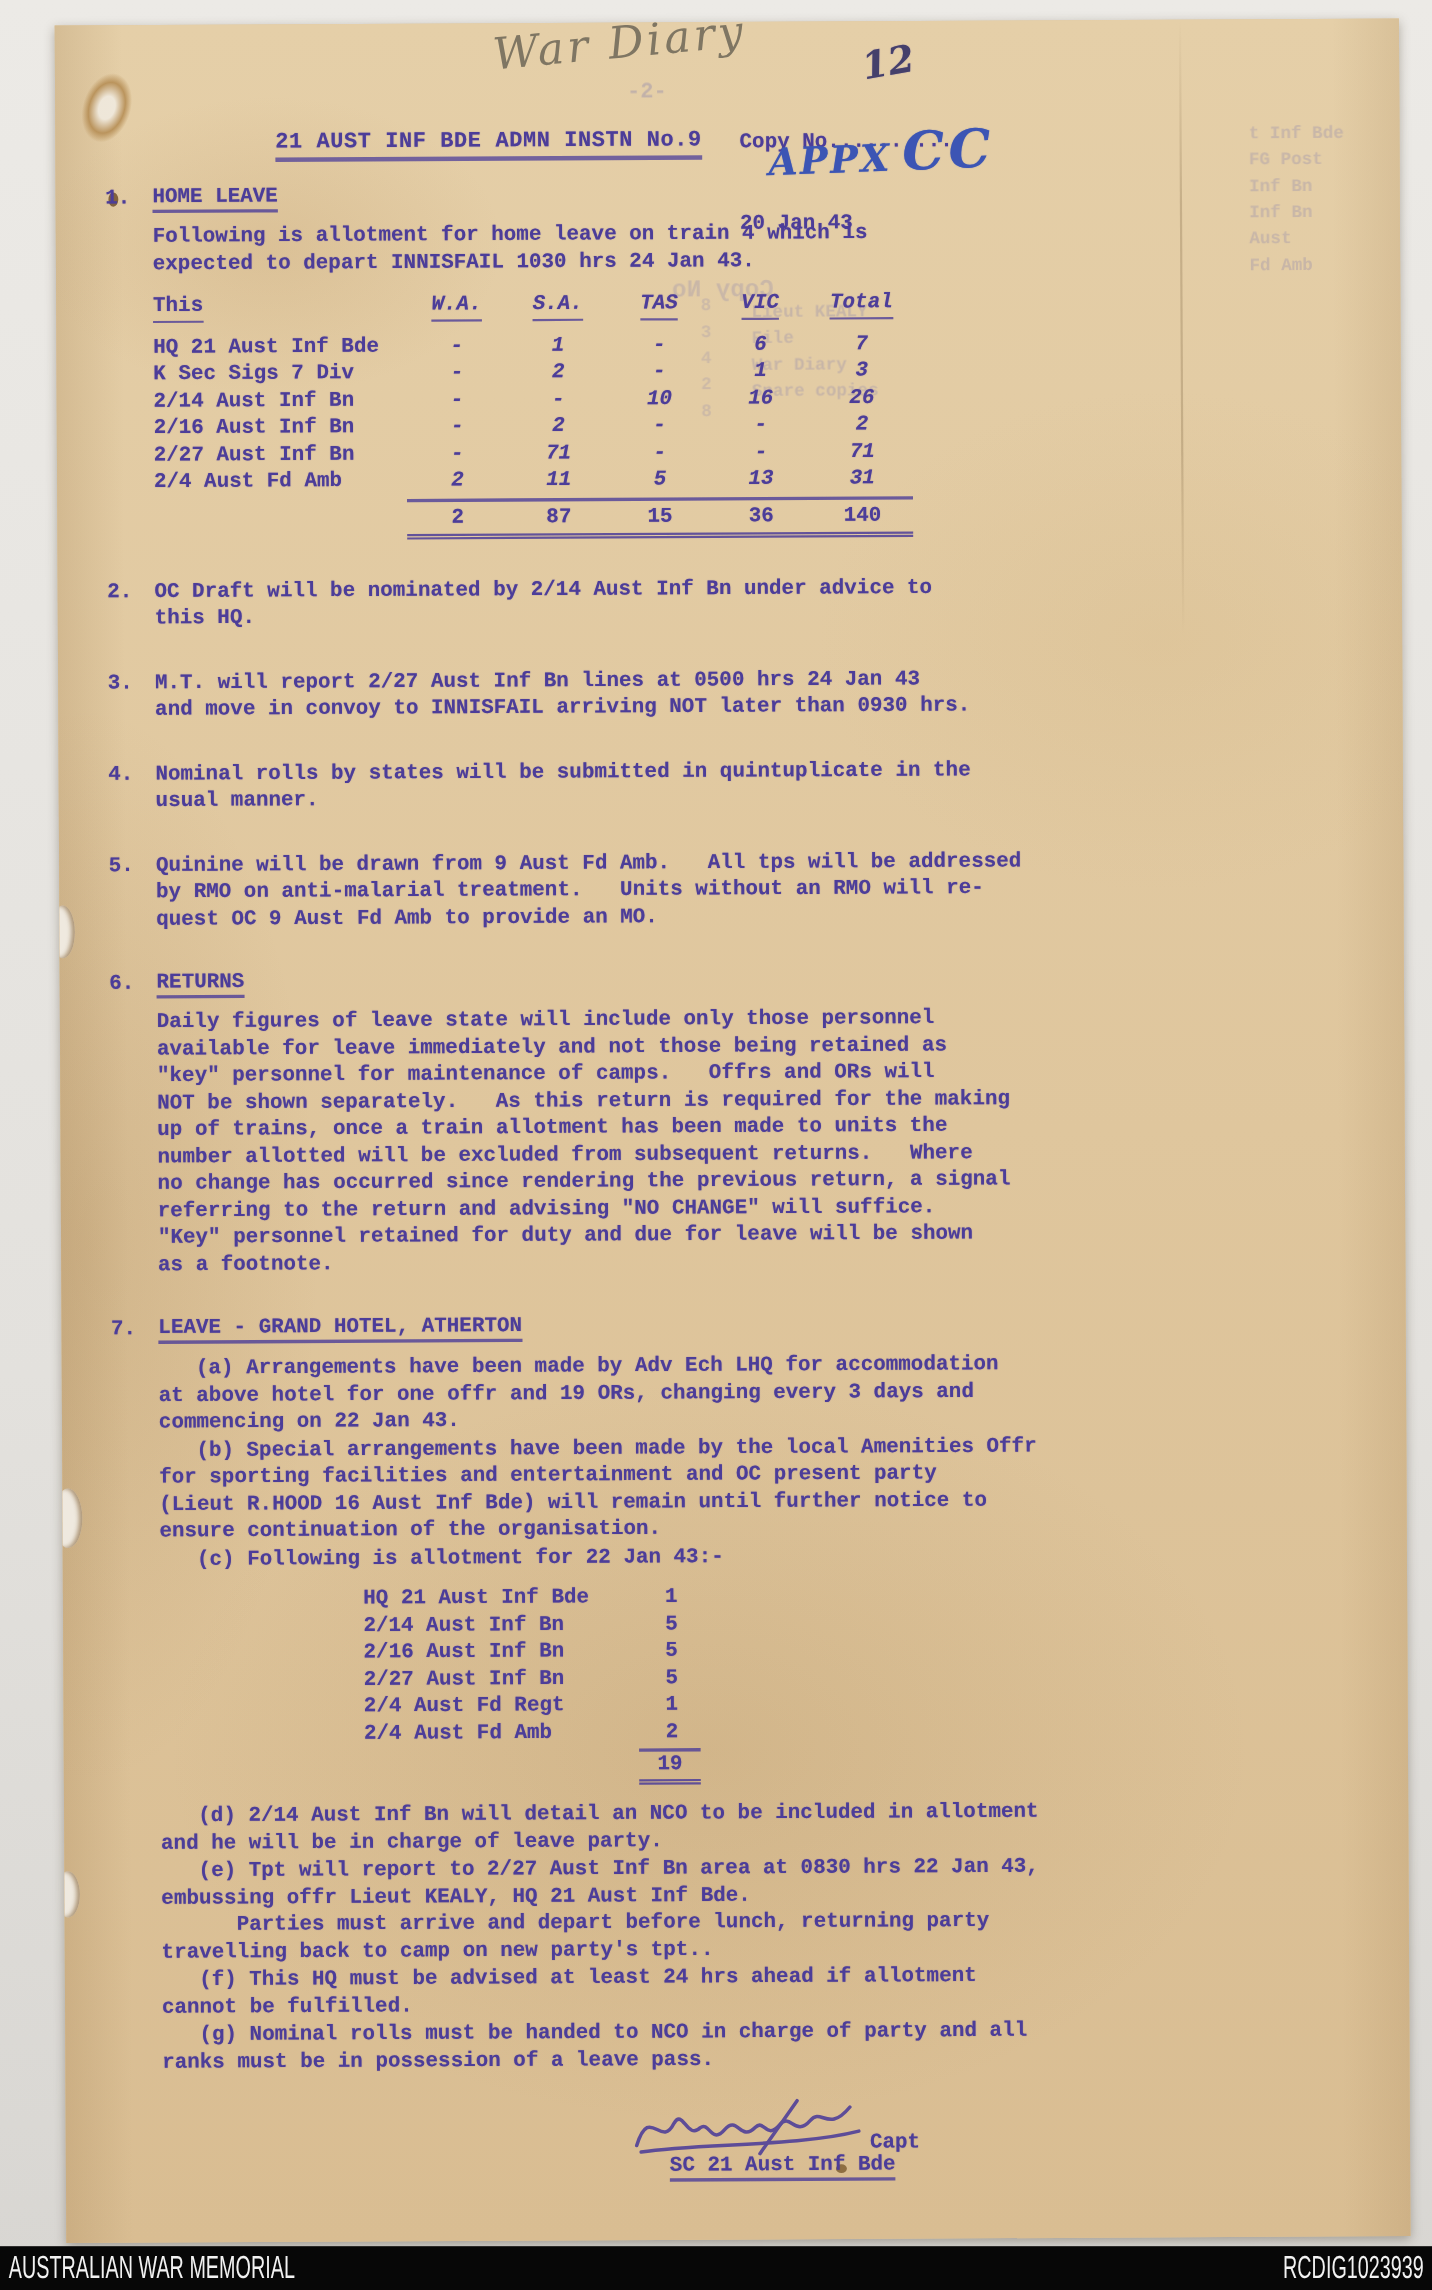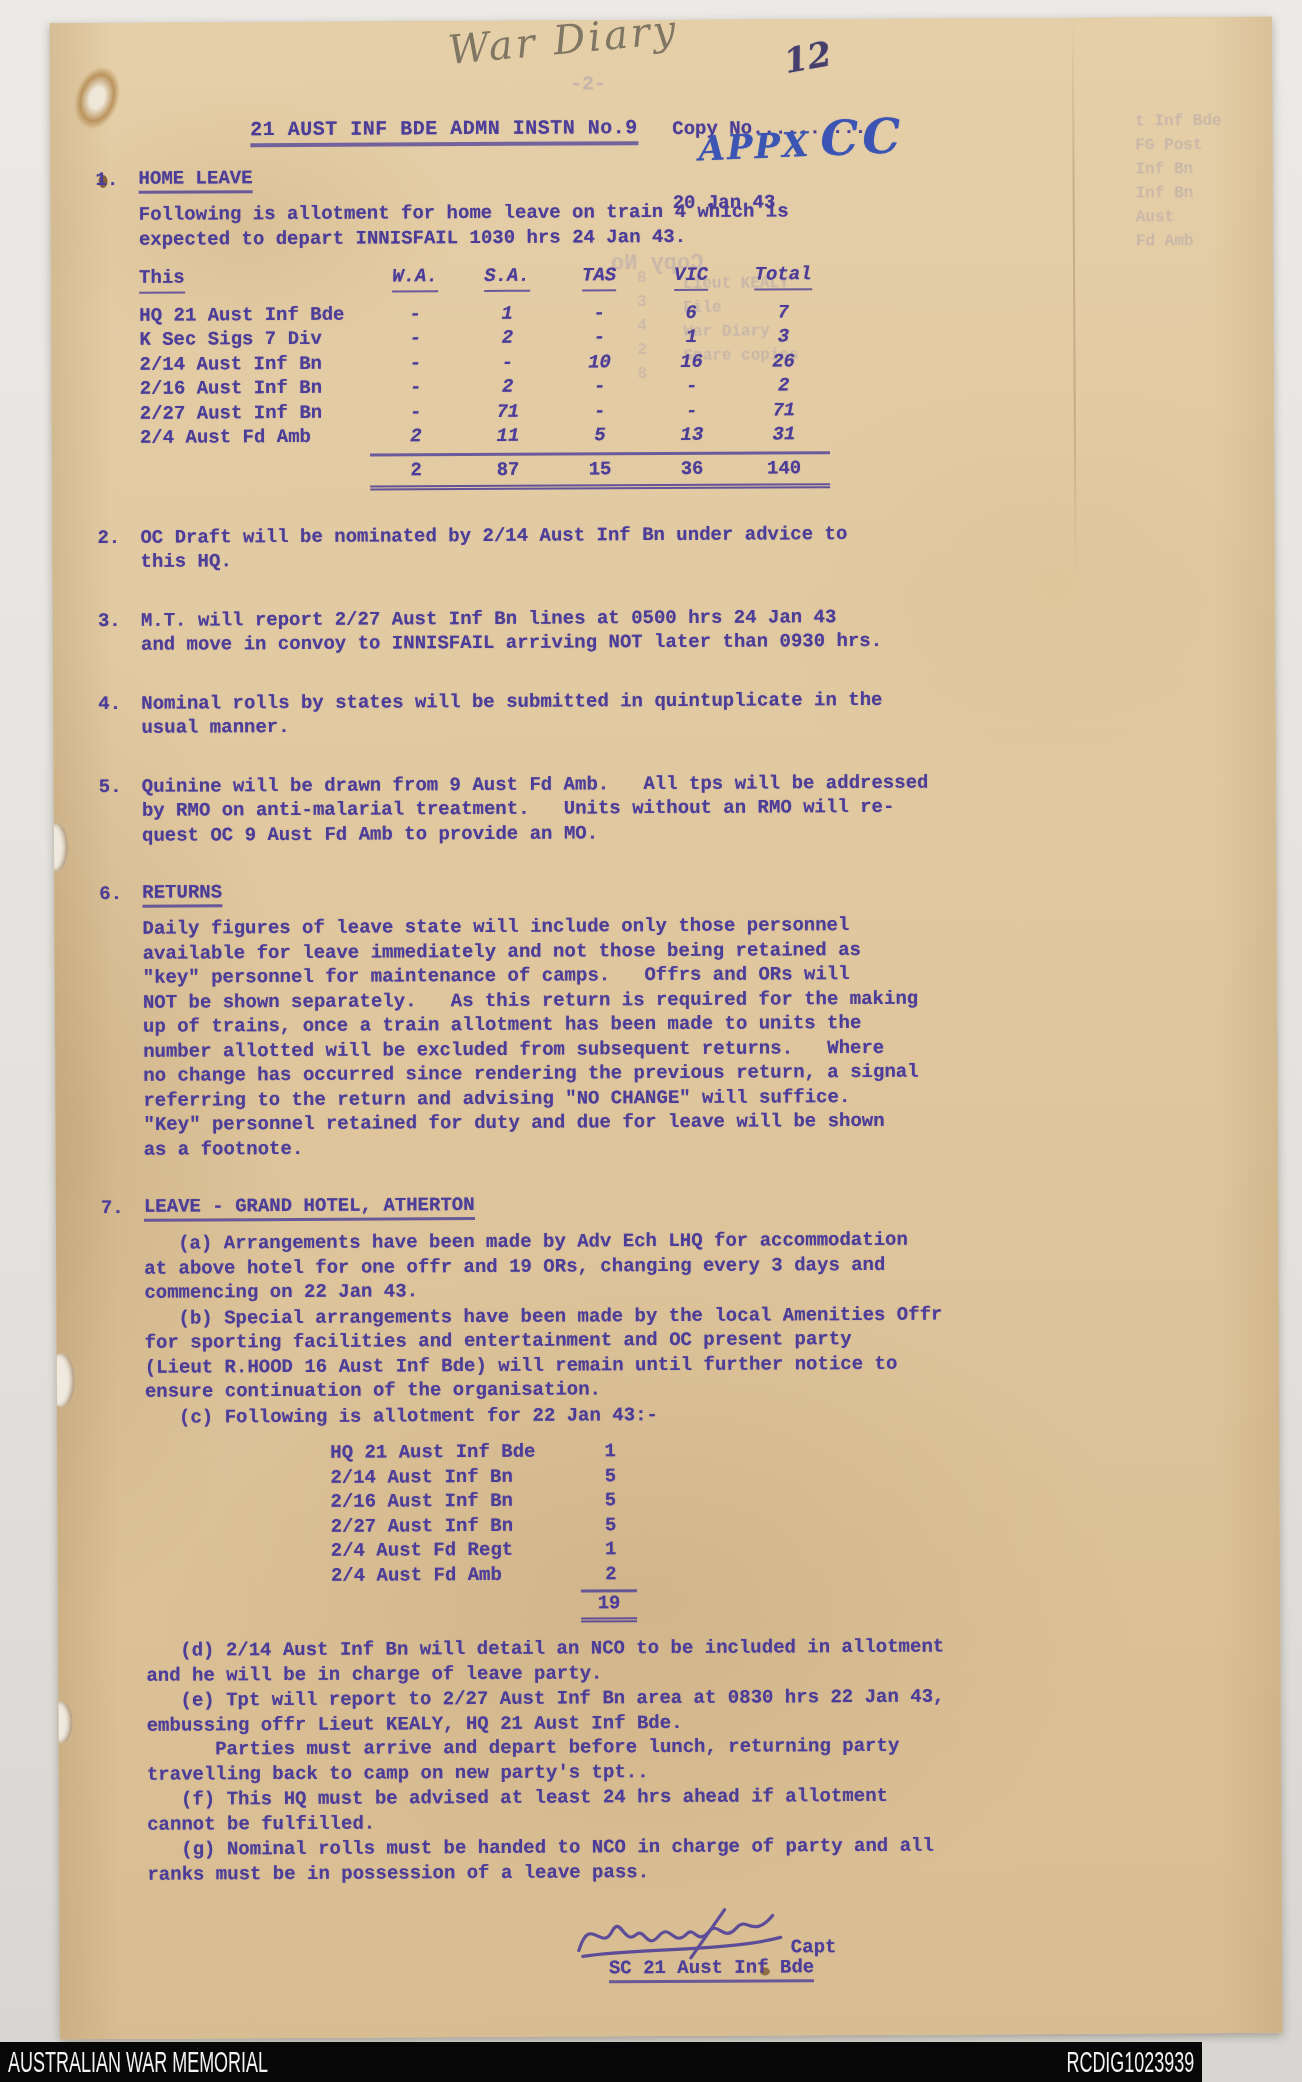--- a/index.html
+++ b/index.html
@@ -78,21 +78,21 @@
   .n3{top:1678px;width:22px;height:42px;}
   .crease{position:absolute;left:1022px;top:0;width:2px;height:560px;
     background:linear-gradient(rgba(120,95,60,0),rgba(120,95,60,.28) 30%,rgba(120,95,60,.28) 70%,rgba(120,95,60,0));}
   .stain{position:absolute;left:700px;top:1948px;width:10px;height:8px;border-radius:50%;background:#7a5a2e;opacity:.8;}
   
   .sigblk{margin:20px 0 0 470px;position:relative;}
   .sigrow{display:flex;align-items:flex-end;}
   .sig-svg{margin-right:6px;}
   .sig-unit{display:inline-block;border-bottom:3px solid rgba(76,61,153,.8);padding-bottom:1px;font-size:19px;margin-left:34px;margin-top:-6px;}
   
-  .footer{position:absolute;left:0;bottom:0;width:1202px;height:40px;background:#070707;}
+  .footer{position:absolute;left:0;bottom:0;width:1302px;height:40px;background:#070707;}
   .footer .fl,.footer .fr{position:absolute;top:4px;color:#f2f2f2;font-family:"Liberation Sans",sans-serif;font-size:29px;letter-spacing:0;}
   .fl{left:8px;transform:scaleX(.62);transform-origin:left center;}
   .fr{right:8px;transform:scaleX(.62);transform-origin:right center;}
 </style>
 </head>
 <body>
 
 <div class="page">
 
   <div class="tear-big"></div>

